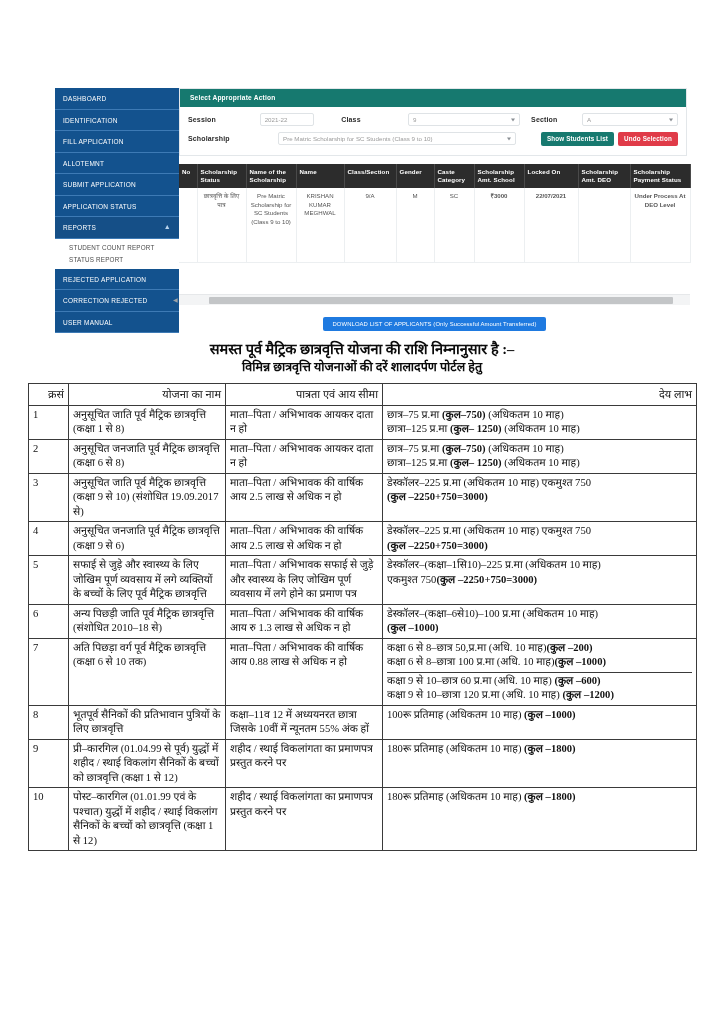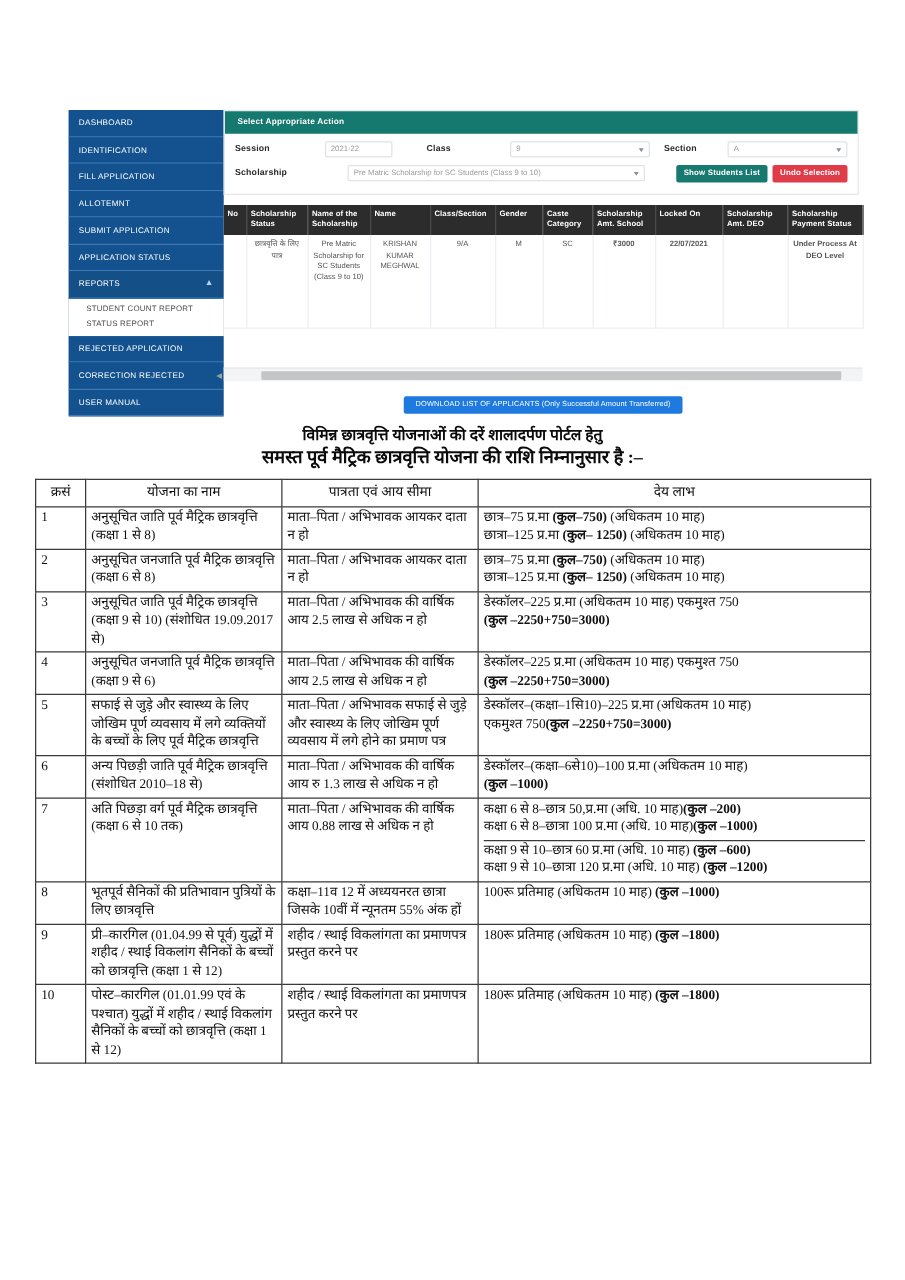--- a/index.html
+++ b/index.html
@@ -248,21 +248,21 @@
   table.hin th, table.hin td {
     border: 1px solid #3a3a3a;
     font-family: "Liberation Serif", serif;
     font-size: 10.6px;
     color: #111111;
     vertical-align: top;
     padding: 2px 4px;
     line-height: 14.5px;
   }
   table.hin th {
-    text-align: center;
+    text-align: right;
     font-weight: normal;
     font-size: 11px;
     padding: 3px 4px;
   }
   td.c-sn { text-align: left; }
   .sub-split { border-top: 1px solid #3a3a3a; margin-top: 2px; padding-top: 1px; }
 </style>
 </head>
 <body>
 
@@ -378,22 +378,22 @@
       </div>
 
       <div class="dl-btn-wrap">
         <span class="dl-btn">DOWNLOAD LIST OF APPLICANTS (Only Successful Amount Transferred)</span>
       </div>
 
     </div>
   </div>
 
   <div class="doc">
+    <div class="doc-title t1">समस्त पूर्व मैट्रिक छात्रवृत्ति योजना की राशि निम्नानुसार है :–</div>
     <div class="doc-title t2">विमिन्न छात्रवृत्ति योजनाओं की दरें शालादर्पण पोर्टल हेतु</div>
-    <div class="doc-title t1">समस्त पूर्व मैट्रिक छात्रवृत्ति योजना की राशि निम्नानुसार है :–</div>
 
     <table class="hin">
       <colgroup>
         <col style="width:40px">
           <col style="width:157px">
           <col style="width:157px">
           <col style="width:314px">
       </colgroup>
       <thead>
         <tr id="hin-head-row">

